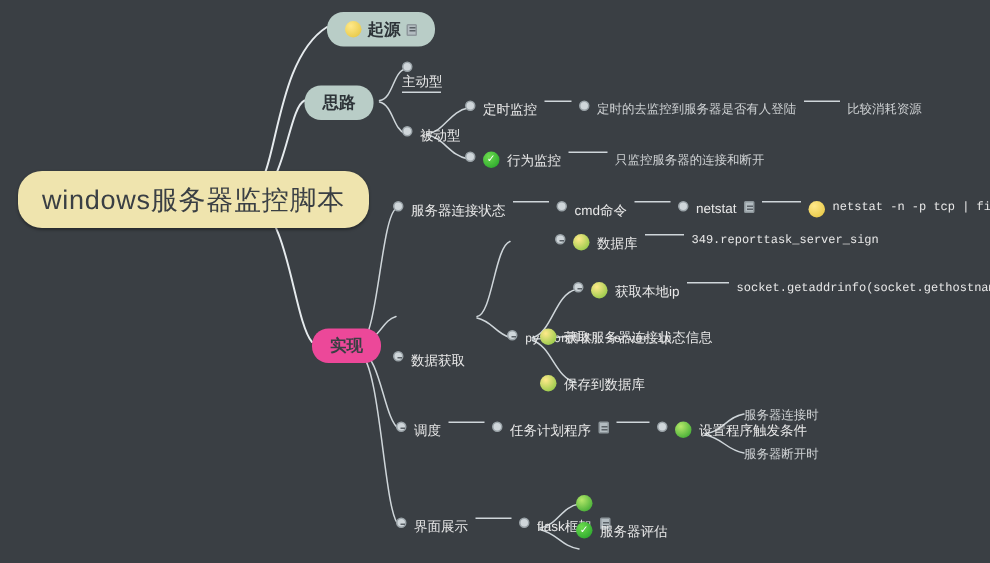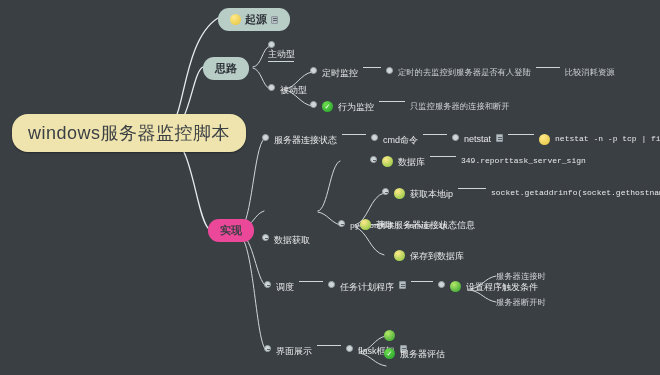--- a/index.html
+++ b/index.html
@@ -237,21 +237,21 @@
       <span class="gap"></span>
     <span class="txt mono">socket.getaddrinfo(socket.gethostname(),None)[-1][-1][0]</span>
   </div>
 
   <div class="node" style="left:360px;top:219px;">
     <span class="ic yellowgreen"></span>
       <span class="gap"></span>
     <span class="txt">获取服务器连接状态信息</span>
   </div>
 
-  <div class="node" style="left:394px;top:250px;">
+  <div class="node" style="left:360px;top:250px;">
     <span class="ic yellowgreen"></span>
       <span class="gap"></span>
     <span class="txt">保存到数据库</span>
   </div>
 
   <div class="node" style="left:264px;top:281px;">
     <span class="bullet minus"></span>
       <span class="gap"></span>
     <span class="txt">调度</span>
     <span class="gap"></span>

